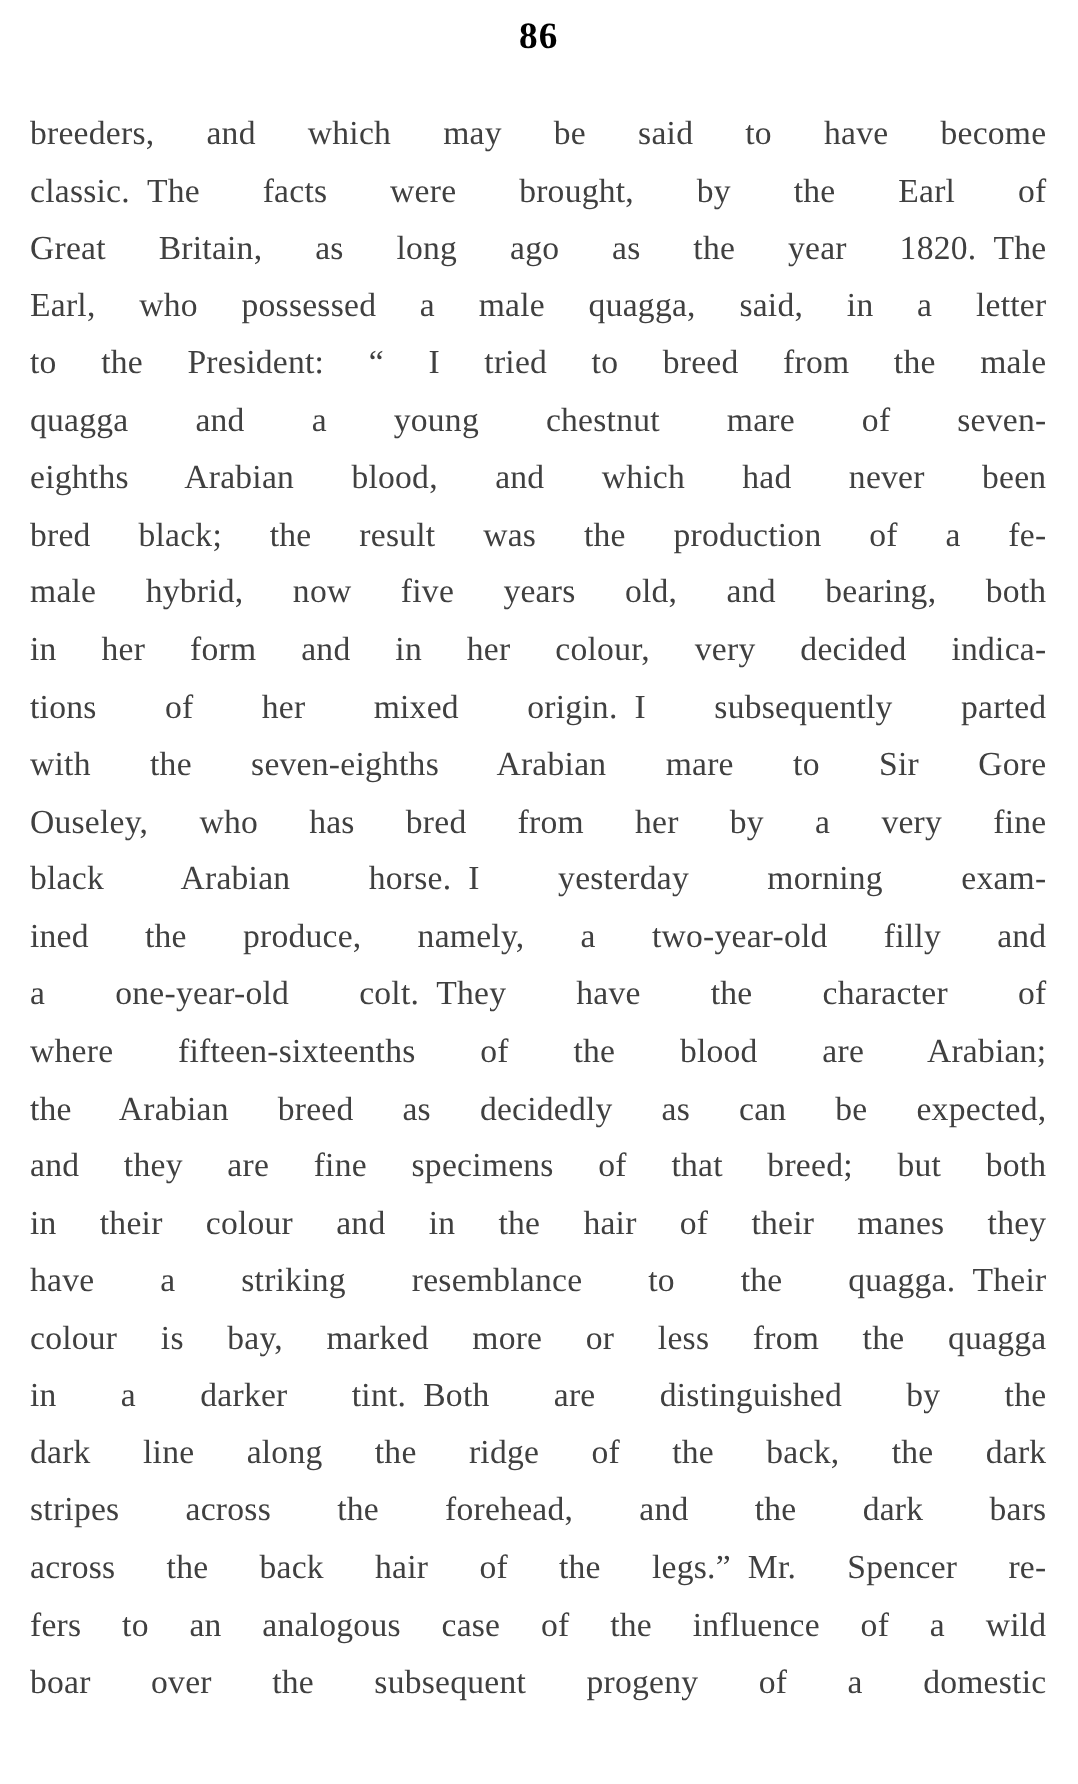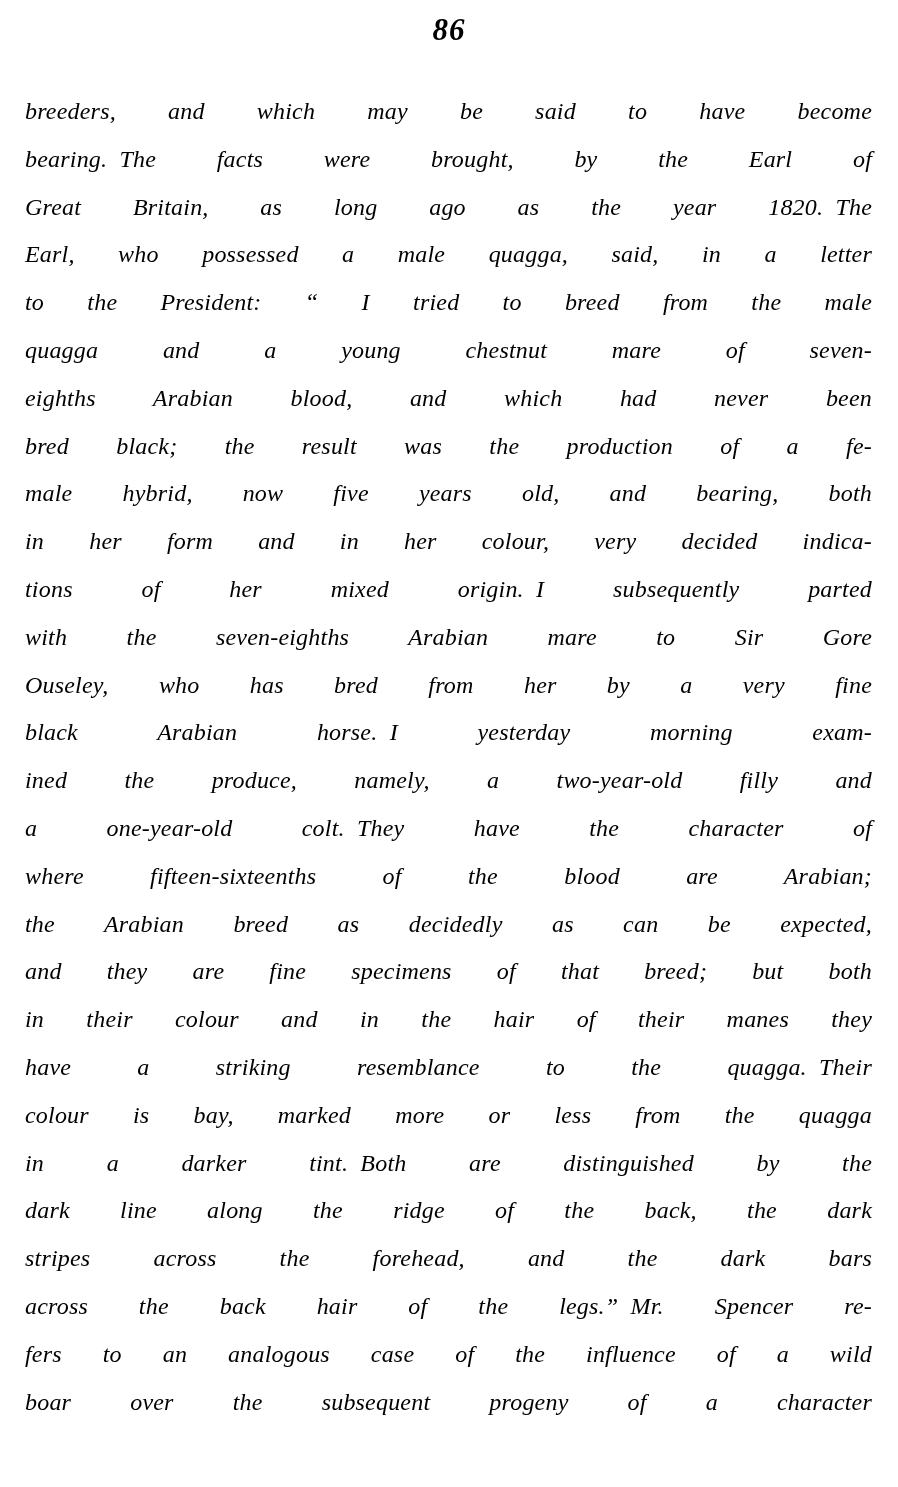--- a/index.html
+++ b/index.html
@@ -1,15 +1,15 @@
 <!DOCTYPE html>
 <html><head>
 <meta charset="utf-8">
 <style>
-  * { margin: 0; padding: 0; box-sizing: border-box; font-style: italic; }
+  * { margin: 0; padding: 0; box-sizing: border-box; }
   html, body {
     background: #ffffff;
   }
   .page {
     position: relative;
     width: 898px;
     height: 1487px;
     background: #ffffff;
     color: #000000;
     font-family: "Liberation Serif", "DejaVu Serif", serif;
@@ -26,39 +26,39 @@
     letter-spacing: 1px;
     color: #000000;
   }
   .body-text {
     position: absolute;
     top: 88px;
     left: 25px;
     width: 847px;
   }
   .line {
-    font-size: 24px;
+    font-size: 28px;
     line-height: 47.8px;
     height: 47.8px;
     white-space: nowrap;
     text-align: justify;
     text-align-last: justify;
     letter-spacing: 0.2px;
     word-spacing: 2px;
-    color: #000000;
+    color: #404040;
   }
 </style>
 </head>
 <body>
 
 <div class="page">
   <div class="page-number">86</div>
   <div class="body-text">
     <div class="line">breeders, and which may be said to have become</div>
-    <div class="line">bearing. The facts were brought, by the Earl of</div>
+    <div class="line">classic. The facts were brought, by the Earl of</div>
     <div class="line">Great Britain, as long ago as the year 1820. The</div>
     <div class="line">Earl, who possessed a male quagga, said, in a letter</div>
     <div class="line">to the President: “ I tried to breed from the male</div>
     <div class="line">quagga and a young chestnut mare of seven-</div>
     <div class="line">eighths Arabian blood, and which had never been</div>
     <div class="line">bred black; the result was the production of a fe-</div>
     <div class="line">male hybrid, now five years old, and bearing, both</div>
     <div class="line">in her form and in her colour, very decided indica-</div>
     <div class="line">tions of her mixed origin. I subsequently parted</div>
     <div class="line">with the seven-eighths Arabian mare to Sir Gore</div>
@@ -70,15 +70,15 @@
     <div class="line">the Arabian breed as decidedly as can be expected,</div>
     <div class="line">and they are fine specimens of that breed; but both</div>
     <div class="line">in their colour and in the hair of their manes they</div>
     <div class="line">have a striking resemblance to the quagga. Their</div>
     <div class="line">colour is bay, marked more or less from the quagga</div>
     <div class="line">in a darker tint. Both are distinguished by the</div>
     <div class="line">dark line along the ridge of the back, the dark</div>
     <div class="line">stripes across the forehead, and the dark bars</div>
     <div class="line">across the back hair of the legs.” Mr. Spencer re-</div>
     <div class="line">fers to an analogous case of the influence of a wild</div>
-    <div class="line">boar over the subsequent progeny of a character</div>
+    <div class="line">boar over the subsequent progeny of a domestic</div>
   </div>
 </div>
 
 </body></html>

